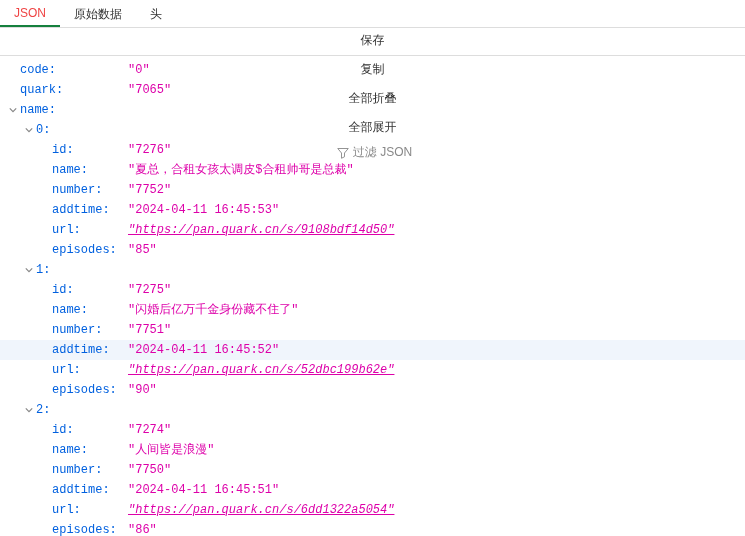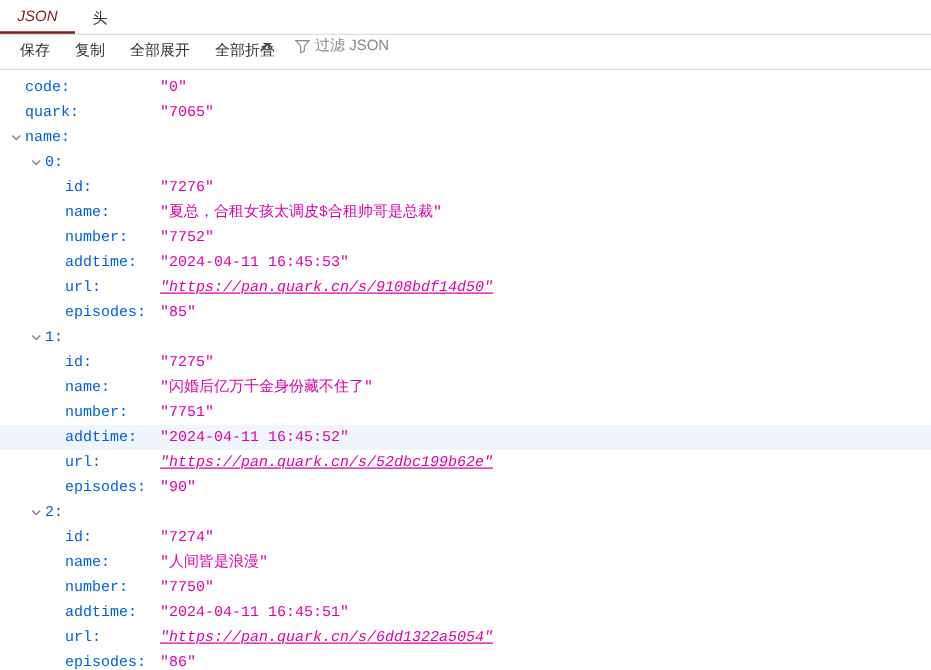--- a/index.html
+++ b/index.html
@@ -14,31 +14,31 @@
   border-bottom: 1px solid #ddd;
   height: 28px;
 }
 .tab {
   padding: 6px 14px;
   cursor: pointer;
   color: #333;
   font-size: 12px;
 }
 .tab.active {
-  color: #7f1d1d;
-  border-bottom: 2px solid #7f1d1d;
-  font-style: italic;
+  color: #ef4444;
+  border-bottom: 2px solid #15803d;
 }
 .toolbar {
   display: flex;
-  align-items: flex-start;
+  align-items: center;
   height: 28px;
   border-bottom: 1px solid #ddd;
   padding: 0 8px;
   gap: 4px;
+  flex-direction: column;
 }
 .tool-btn {
   padding: 4px 8px;
   cursor: pointer;
   color: #333;
   font-size: 12px;
 }
 .filter {
   display: flex;
   align-items: center;
@@ -100,28 +100,29 @@
 .val.link {
   text-decoration: underline;
   font-style: italic;
 }
 </style>
 </head>
 <body>
 
 <div class="tabs" id="tabs-bar">
     <div class="tab active">JSON</div>
+    <div class="tab">原始数据</div>
     <div class="tab">头</div>
   </div>
 
 <div class="toolbar">
   <span class="tool-btn">保存</span>
   <span class="tool-btn">复制</span>
+  <span class="tool-btn">全部折叠</span>
   <span class="tool-btn">全部展开</span>
-  <span class="tool-btn">全部折叠</span>
   <span class="filter">
     <span class="filter-icon">
       <svg viewBox="0 0 16 16">
           <path d="M1 2h14l-5 6v5l-4 2v-7z" fill="none" stroke="#888" stroke-width="1.2"></path>
         </svg>
     </span>
     <span>过滤 JSON</span>
   </span>
 </div>
 

